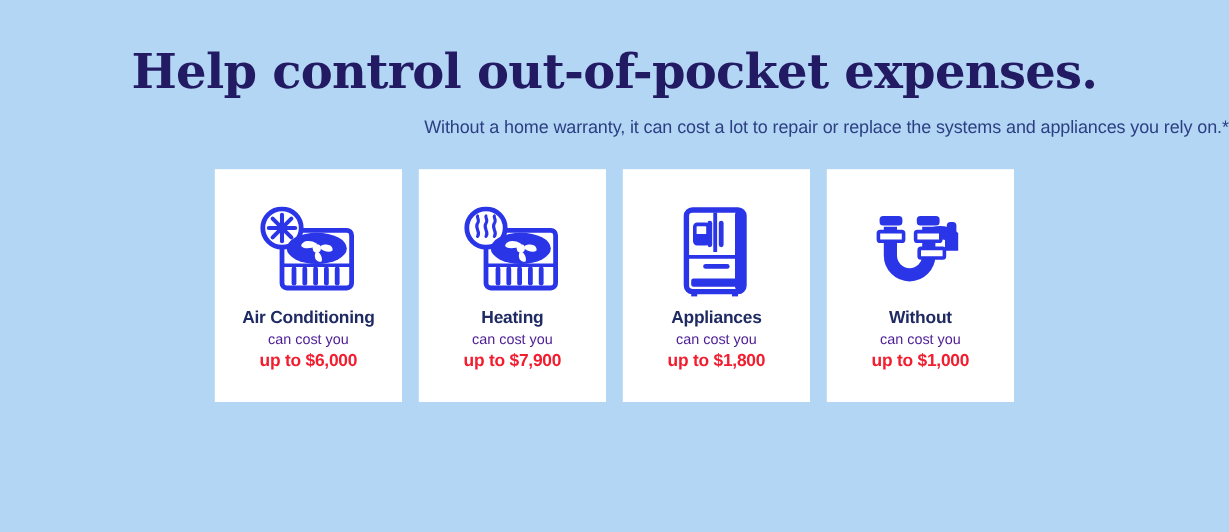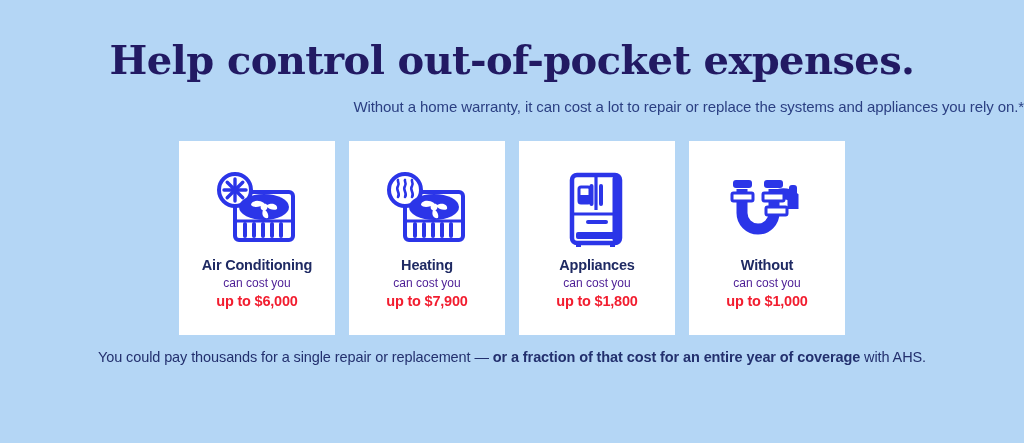--- a/index.html
+++ b/index.html
@@ -214,17 +214,14 @@
         </svg>
       </div>
       <div class="card-title">Without</div>
       <div class="card-sub">can cost you</div>
       <div class="card-price">up to $1,000</div>
     </div>
 
   </div>
 
 
-  <p class="closing">
-    <span>You could pay thousands for a single repair or replacement — </span><b>or a fraction of that cost for an entire year of coverage</b><span> with AHS.</span>
-  </p>
 
 </div>
 
 </body></html>

